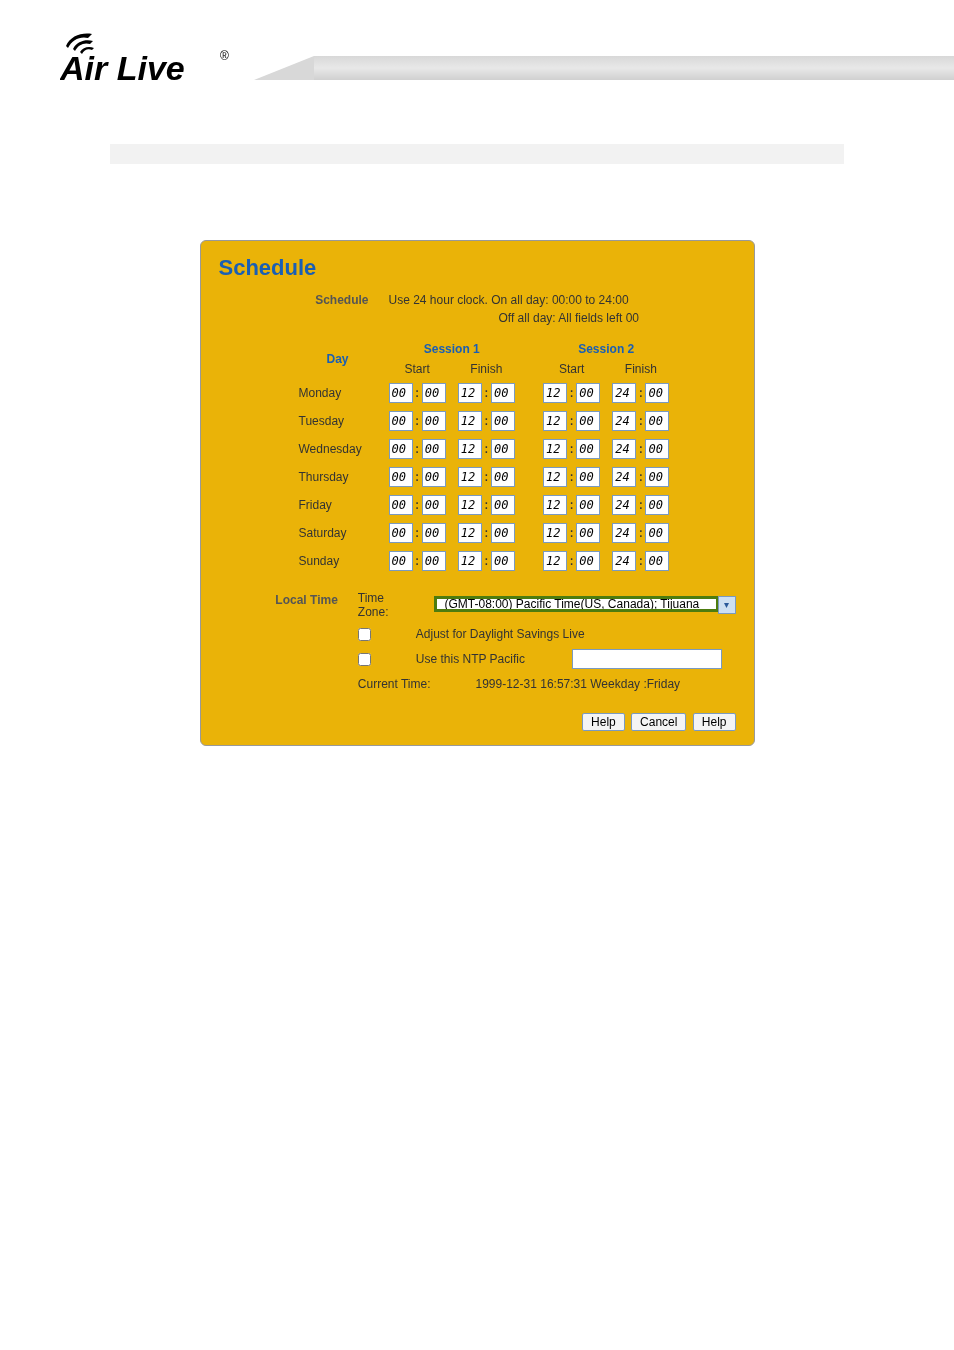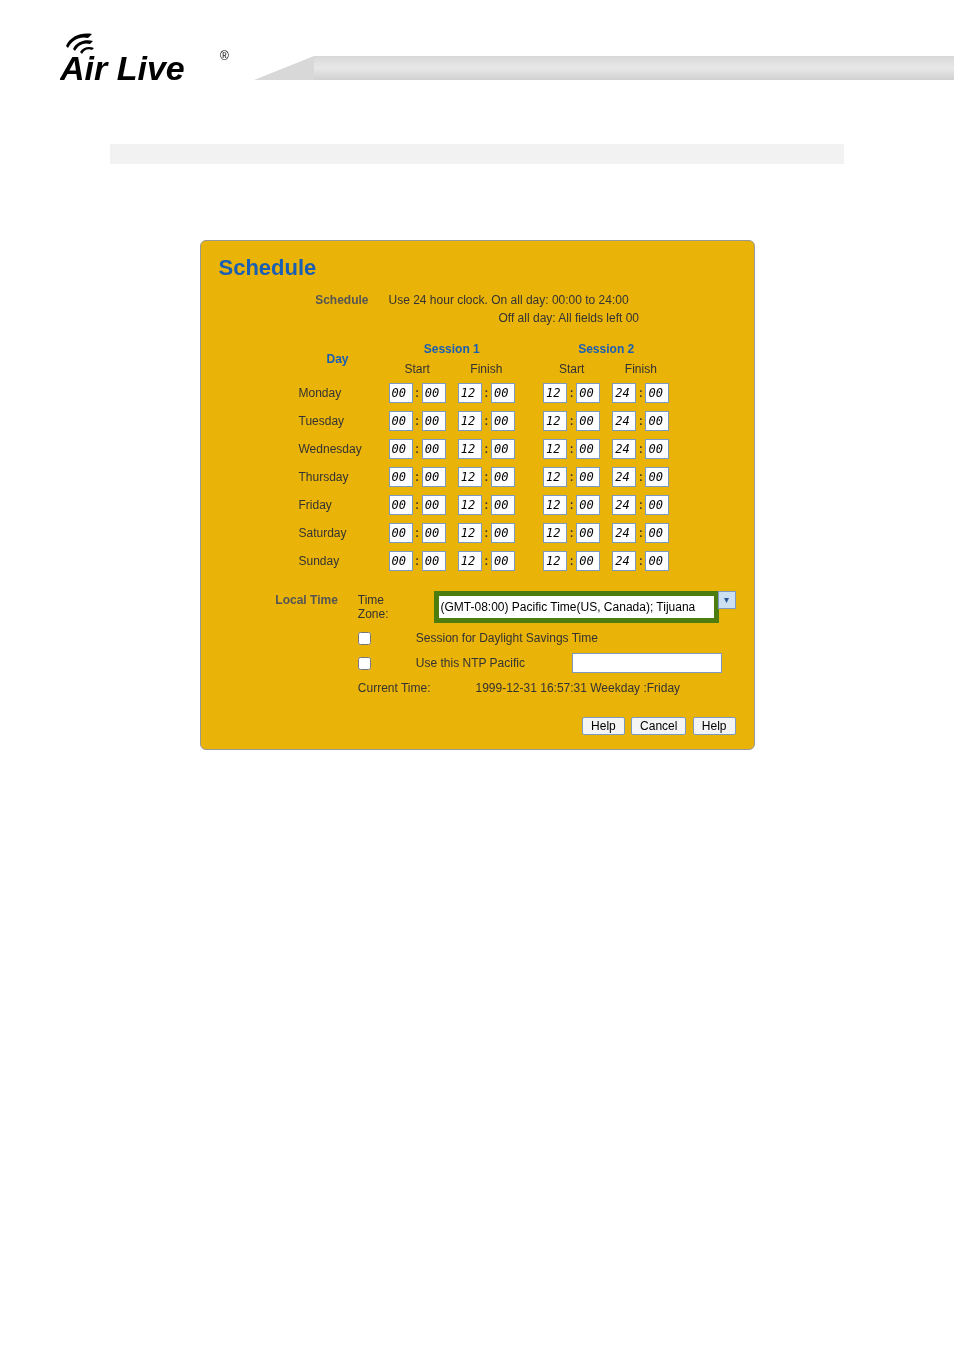--- a/index.html
+++ b/index.html
@@ -18,21 +18,21 @@
     .hint-lines { font-size: 12px; color: #333; line-height: 1.5; }
     .hint-lines .l1 { display:block; }
     .hint-lines .l2 { display:block; padding-left: 110px; }
     table.sched { border-collapse: collapse; margin: 12px 0 0 74px; }
     table.sched th { color: #1a5fb4; font-size: 12px; font-weight: bold; padding: 3px 8px; }
     table.sched th.sub { color: #333; font-weight: normal; }
     table.sched td { padding: 4px 6px; font-size: 12px; color:#333; vertical-align: middle; }
     .day-cell { width: 90px; }
     .time-input { width: 24px; height: 20px; border: 1px solid #7a9ac0; font-family: monospace; font-size: 12px; text-align: left; padding: 1px 2px; font-style: italic; }
     .colon { font-family: monospace; padding: 0 1px; }
-    .tz-select { width: 285px; height: 32px; border: 5px solid #4d7c0f; font-size: 12px; background: #fff; padding-left: 2px; }
+    .tz-select { width: 285px; height: 16px; border: 3px solid #4d7c0f; font-size: 12px; background: #fff; padding-left: 8px; }
     .tz-select-arrow { display:inline-block; width:18px; height:18px; background:#cde0f2; border:1px solid #7a9ac0; vertical-align:top; margin-left:-1px; text-align:center; line-height:16px; font-size:10px; color:#2a5a9a; }
     .ntp-input { width: 150px; height: 20px; border: 1px solid #7a9ac0; margin-left: 6px; }
     input[type=checkbox] { vertical-align: middle; margin-right: 4px; }
     .local-row { margin-top: 16px; }
     .local-content label { display: inline-block; font-size: 12px; }
     .local-line { margin: 8px 0; font-size:12px; display:flex; align-items:center;gap:41px; }
     .buttons { text-align: right; margin-top: 14px; }
     .btn { border: 1px solid #7a9ac0; background: #f4f4f4; font-size: 12px; padding: 1px 8px; border-radius: 2px; cursor: pointer; margin-left: 3px; }
     .hdr-day { text-align:center; }
   </style>
@@ -148,21 +148,21 @@
       <div class="row-content local-content">
         <div class="local-line" style="margin-top:0;">
           <span>Time Zone:</span>
           <span style="display:inline-flex; margin-left:4px;">
             <input type="text" class="tz-select" readonly="" value="(GMT-08:00) Pacific Time(US, Canada); Tijuana" style="">
             <span class="tz-select-arrow">▾</span>
           </span>
         </div>
         <div class="local-line">
           <input type="checkbox" style="">
-          <label>Session for Daylight Savings Time</label>
+          <label>Adjust for Daylight Savings Live</label>
         </div>
         <div class="local-line">
           <input type="checkbox" style="">
           <label>Use this NTP Pacific</label>
           <input type="text" class="ntp-input" value="" style="">
         </div>
         <div class="local-line">
           <span>Current Time:</span>
           <span style="margin-left:4px;">1999-12-31 16:57:31  Weekday :Friday</span>
         </div>

